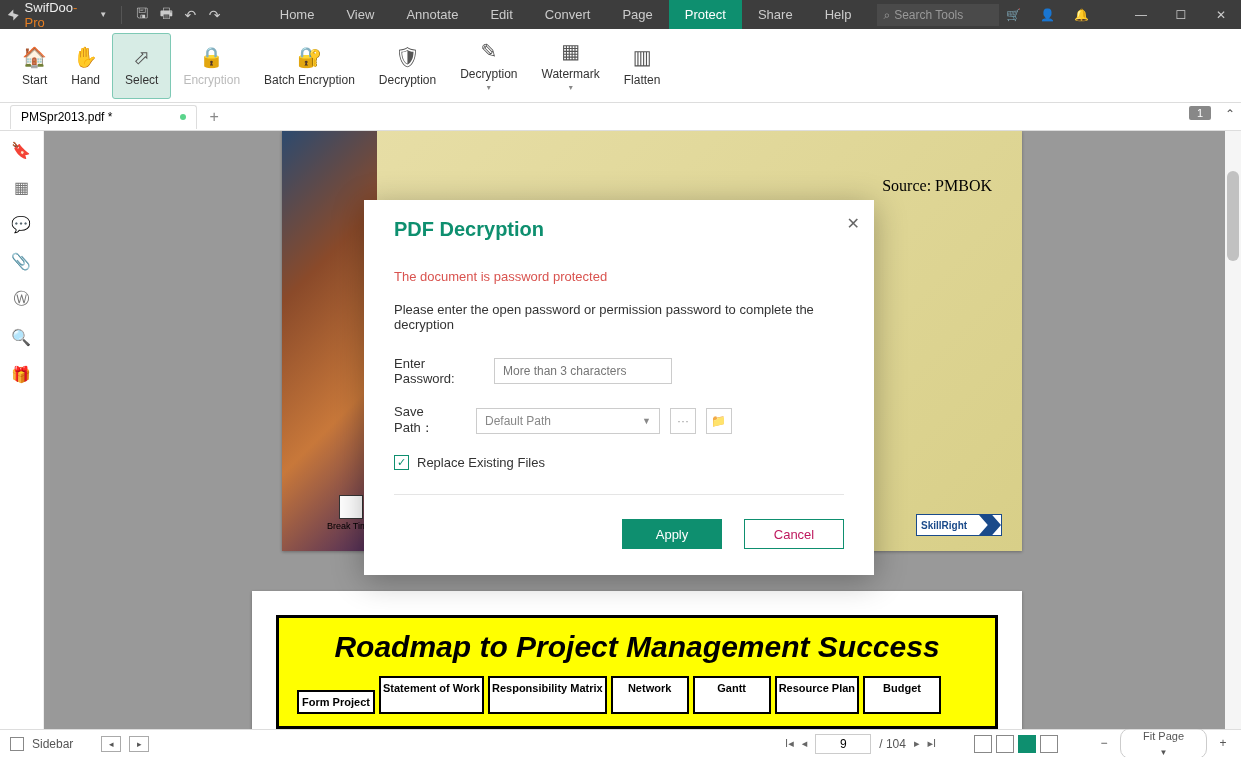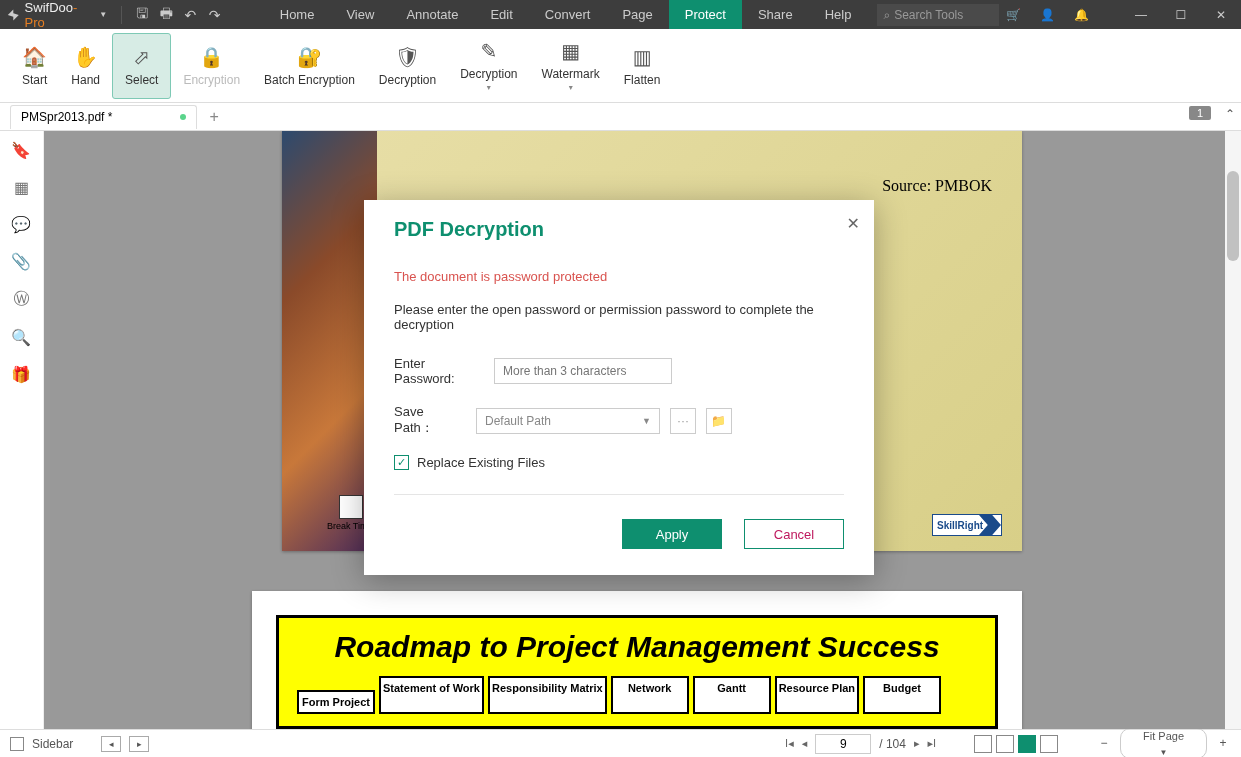--- a/index.html
+++ b/index.html
@@ -49,21 +49,21 @@
 .content { flex: 1; background: #999; position: relative; overflow: hidden; }
 .scrollbar { width: 16px; background: #f5f5f5; position: relative; }
 .scrollbar .thumb { position: absolute; left: 2px; width: 12px; height: 90px; background: #c1c1c1; border-radius: 6px; top: 40px; }
 
 
 .page1 { position: absolute; left: 238px; top: 0; width: 740px; height: 420px; background: linear-gradient(135deg, #e8dfa8, #d8cf88); box-shadow: 0 1px 3px rgba(0,0,0,0.3); overflow: hidden; }
 .page1 .leftstrip { position: absolute; left: 0; top: 0; width: 95px; height: 100%; background: linear-gradient(135deg, #2d4a6e, #8a4a2a, #c8783a, #4a2a5a); }
 .page1 .src { position: absolute; right: 30px; top: 46px; font-family: "Times New Roman", serif; font-size: 16px; color: #000; }
 .page1 .el { position: absolute; right: -60px; top: 170px; width: 200px; height: 110px; background: #4adb3a; border: 2px solid #000; border-radius: 50%; display: flex; align-items: center; justify-content: center; font-family: "Times New Roman", serif; font-size: 22px; }
 .page1 .bt { position: absolute; left: 45px; bottom: 20px; font-size: 9px; text-align: center; color: #000; }
-.page1 .sr { position: absolute; right: 20px; bottom: 15px; width: 70px; height: 22px; background: #fff; border: 1px solid #1a4a8a; font-size: 10px; display: flex; align-items: center; padding-left: 4px; color: #1a4a8a; font-weight: bold; }
+.page1 .sr { position: absolute; right: 20px; bottom: 15px; width: 86px; height: 22px; background: #fff; border: 1px solid #1a4a8a; font-size: 10px; display: flex; align-items: center; padding-left: 4px; color: #1a4a8a; font-weight: bold; }
 .page1 .sr::after { content: ""; position: absolute; right: 0; top: 0; bottom: 0; width: 22px; background: #1a4a8a; clip-path: polygon(0 0, 60% 0, 100% 50%, 60% 100%, 0 100%, 40% 50%); }
 .page1 .th { position: absolute; left: 95px; bottom: 105px; font-family: "Times New Roman", serif; font-size: 22px; font-weight: bold; }
 
 .page2 { position: absolute; left: 208px; top: 460px; width: 770px; height: 300px; background: #fff; box-shadow: 0 1px 3px rgba(0,0,0,0.3); padding: 24px; }
 .page2 .yellow { background: #ffff00; border: 3px solid #000; padding: 12px 18px; }
 .page2 .ttl { text-align: center; font-weight: 900; font-style: italic; font-size: 30px; font-family: Arial, sans-serif; }
 .page2 .boxes { display: flex; gap: 4px; margin-top: 12px; }
 .page2 .bx { border: 2px solid #000; background: #fff; font-size: 11px; font-weight: bold; text-align: center; padding: 4px 2px; min-width: 78px; line-height: 1.1; }
 
 

